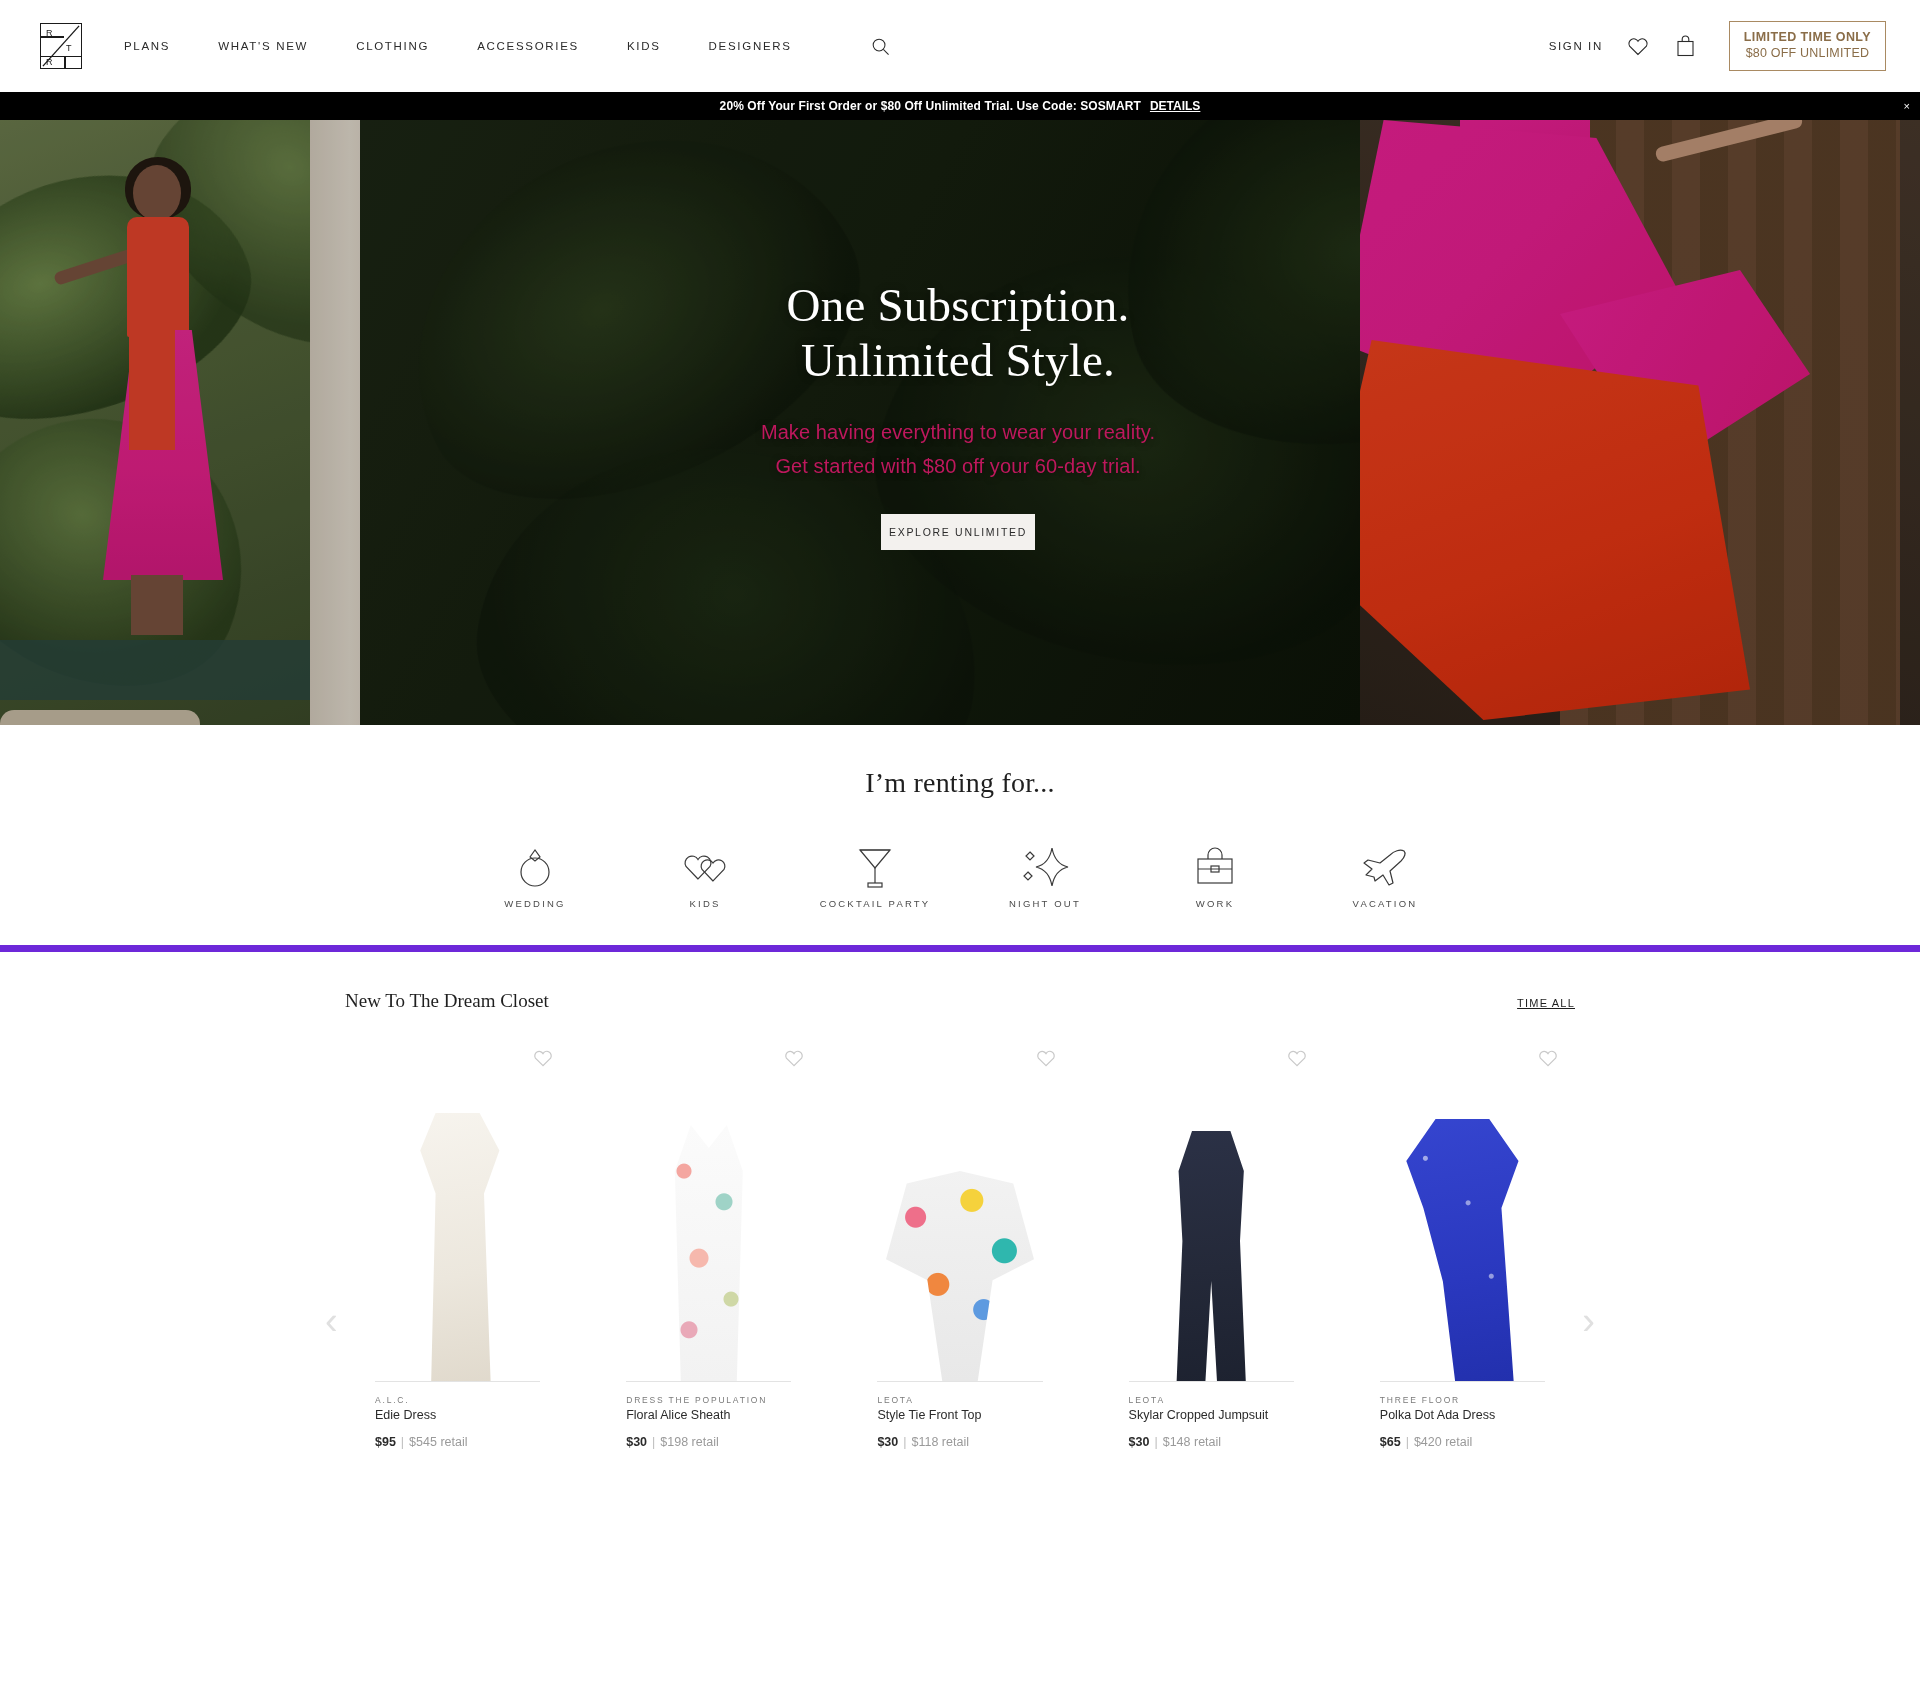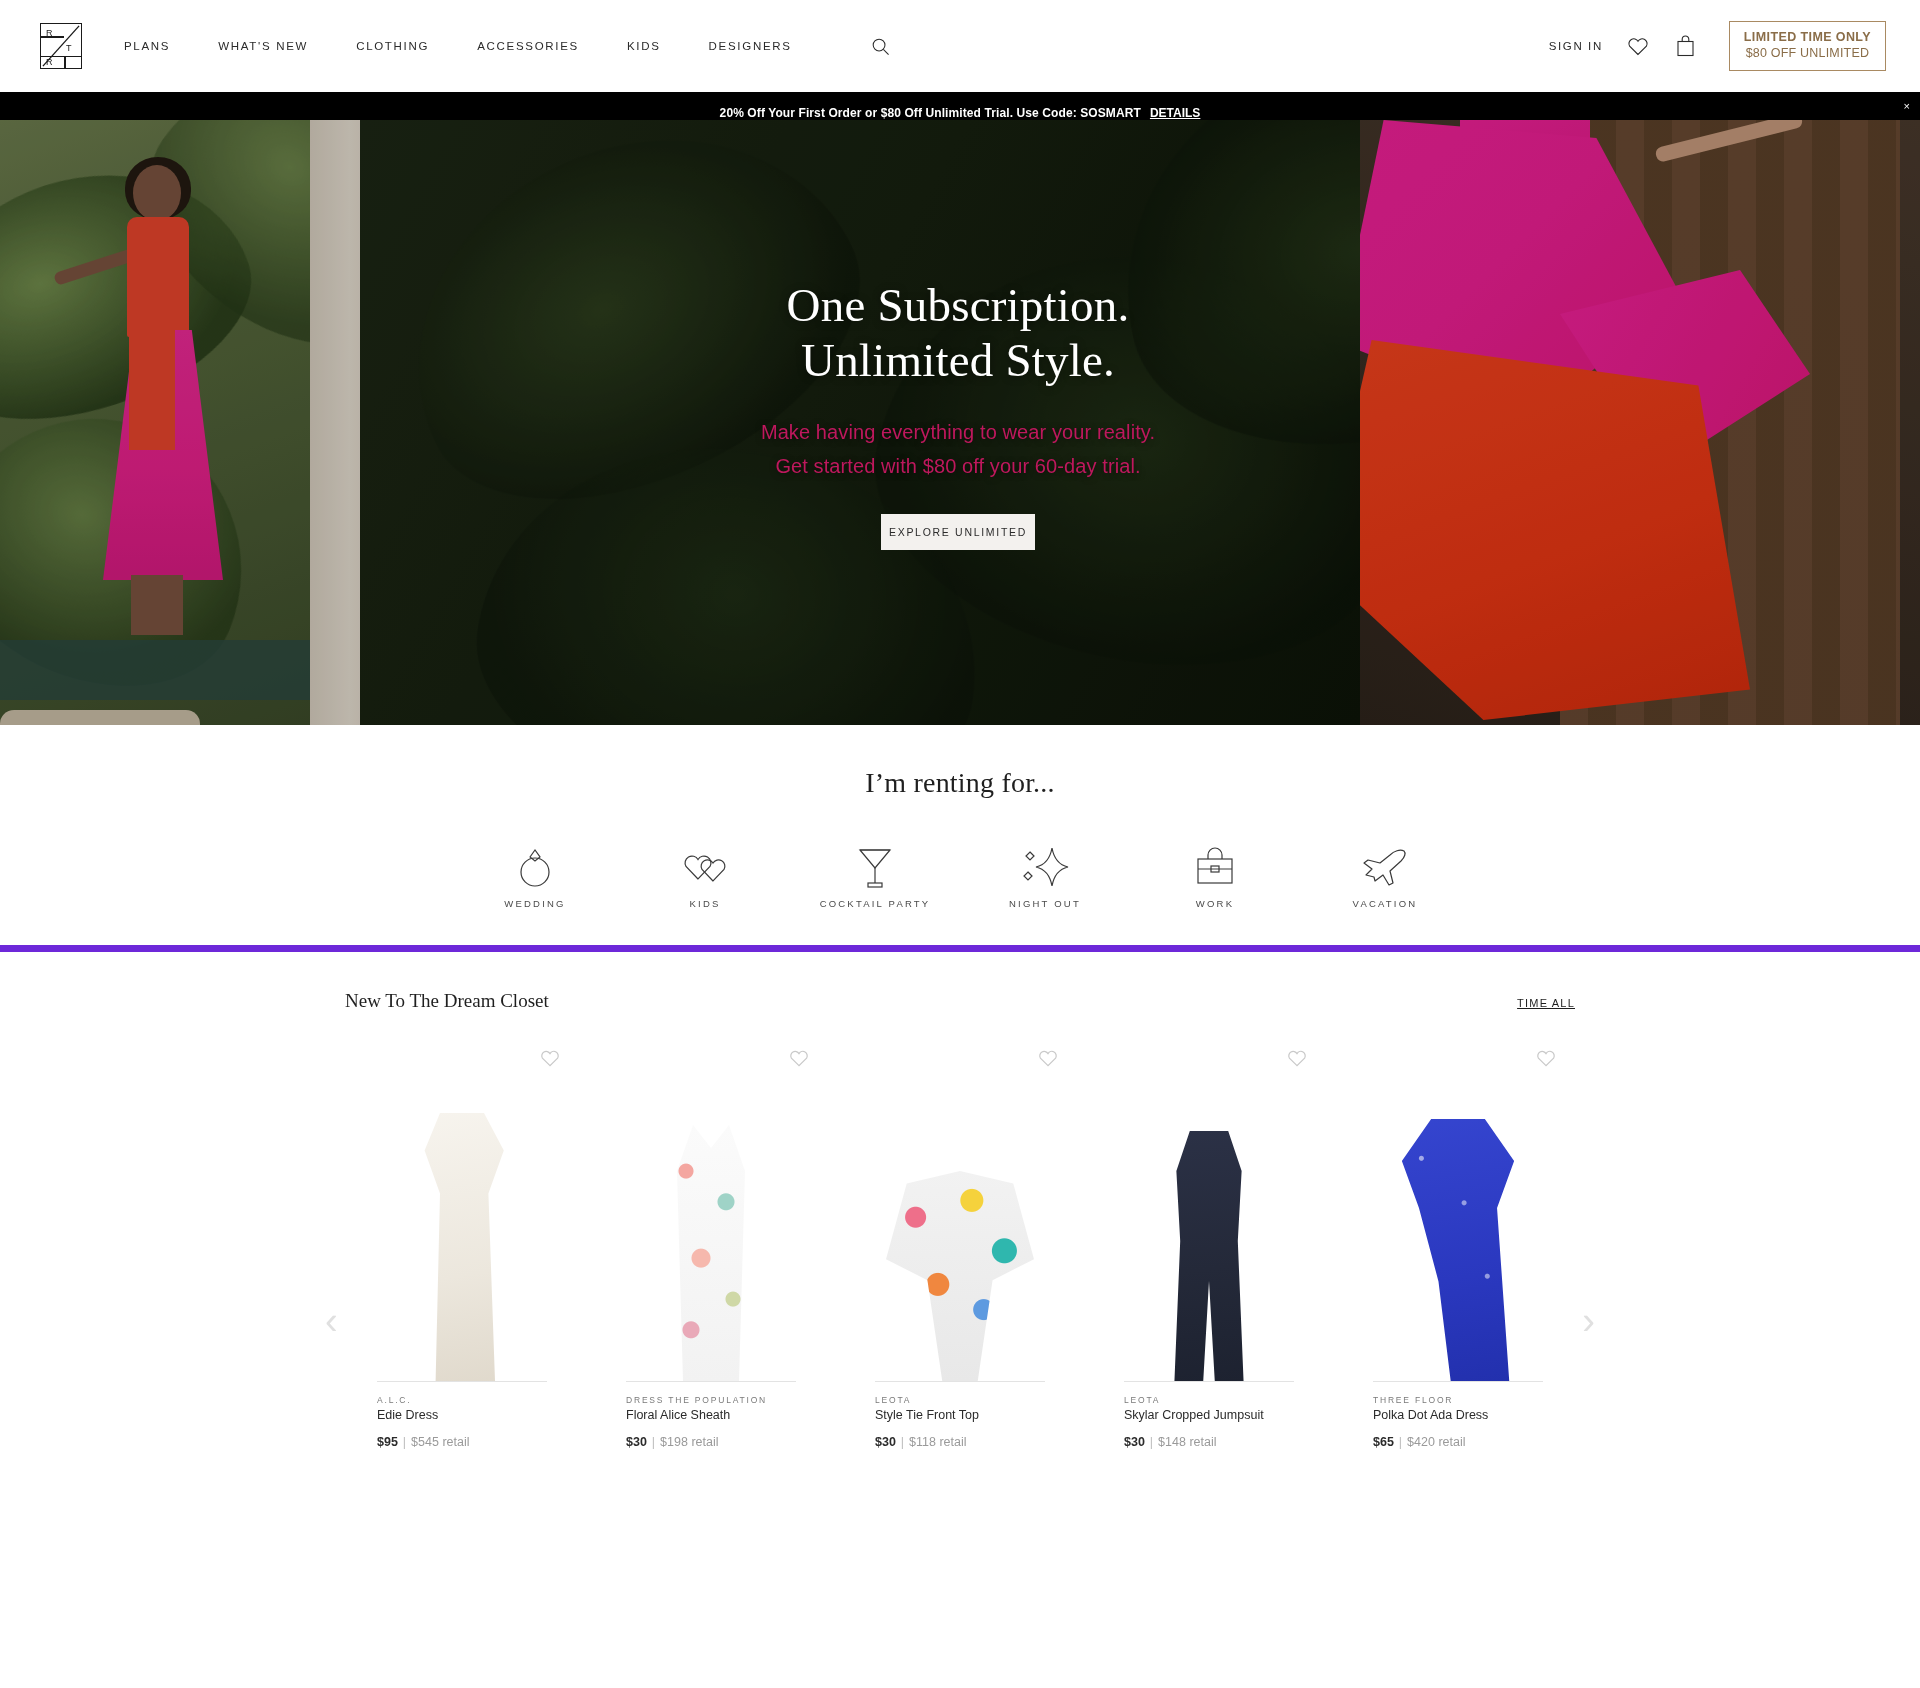--- a/index.html
+++ b/index.html
@@ -85,21 +85,21 @@
   .promo-box .l2 {
     font-size: 12.5px; color: #8a6d48; letter-spacing: .2px; line-height: 1.25;
   }
 
   
   .banner {
     height: 28px;
     background: #000000;
     color: #ffffff;
     display: flex;
-    align-items: flex-end;
+    align-items: center;
     justify-content: center;
     position: relative;
   }
   .banner-text {
     font-size: 12px;
     font-weight: bold;
     letter-spacing: .1px;
   }
   .banner-details {
     font-size: 12px; font-weight: bold; color: #fff;
@@ -279,21 +279,21 @@
     position: absolute; top: 258px;
     font-family: "Liberation Sans", sans-serif;
     font-size: 38px; color: #e0e0e0; cursor: pointer; line-height: 1;
     user-select: none; font-weight: 300;
   }
   .arrow.left { left: 325px; }
   .arrow.right { right: 325px; }
   .prod-row {
     display: flex;
     justify-content: center;
-    gap: 9px;
+    gap: 16px;
     padding: 0 340px;
   }
   .card { width: 240px; position: relative; }
   .card .imgwrap {
     height: 338px;
     display: flex; align-items: flex-end; justify-content: center;
     position: relative;
     border-bottom: 1px solid #e3e3e3;
     margin: 0 35px;
   }

